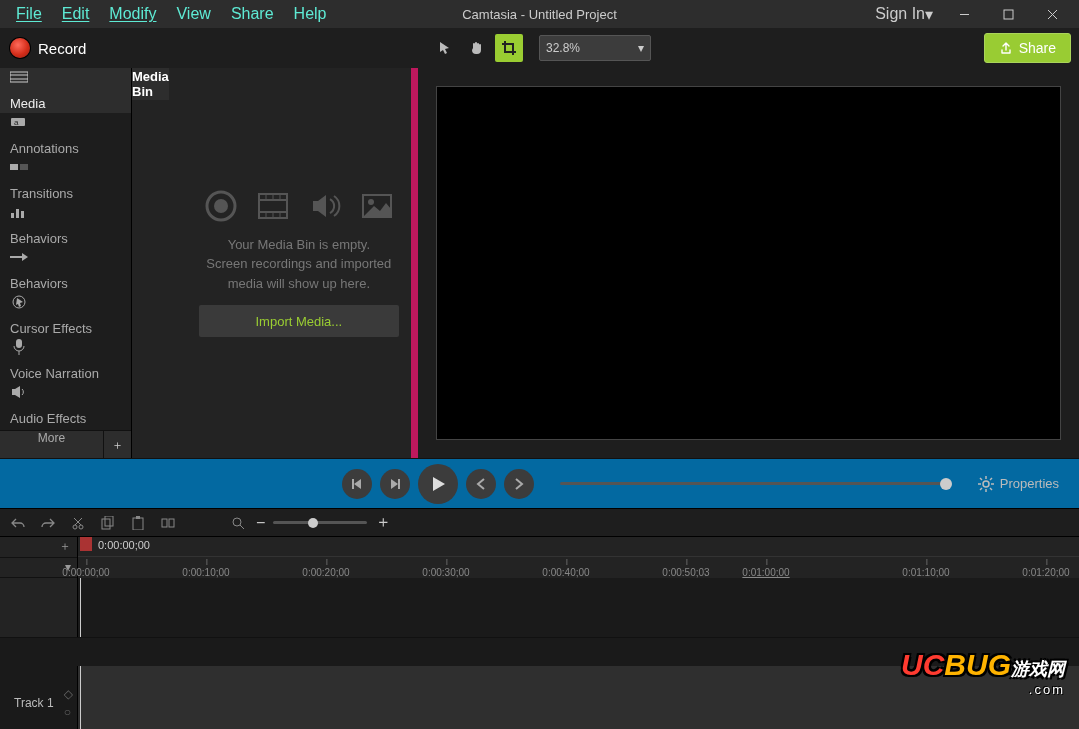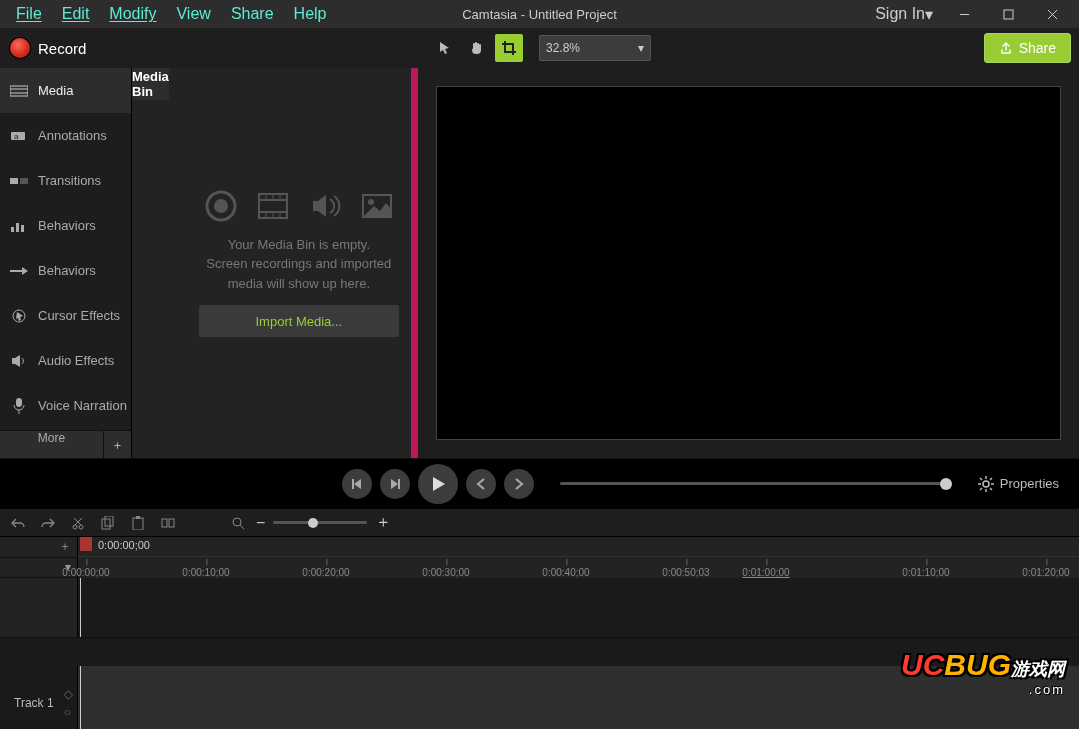--- a/index.html
+++ b/index.html
@@ -22,21 +22,21 @@
 .tool-ico { width:28px; height:28px; display:flex; align-items:center; justify-content:center; color:#999; cursor:pointer; }
 .tool-ico.active { background:#9acd32; color:#222; border-radius:2px; }
 .zoom-select { margin-left:12px; width:112px; height:26px; background:#3c3c3c; border:1px solid #555; color:#ccc; font-size:12px; padding:0 6px; display:flex; align-items:center; justify-content:space-between; cursor:pointer; border-radius:2px; }
 .share-btn { position:absolute; right:8px; height:30px; padding:0 14px; background:#99cc33; border:1px solid #aad45a; color:#fff; font-size:14px; border-radius:3px; display:flex; align-items:center; gap:6px; cursor:pointer; font-weight:500; }
 
 
 .main { display:flex; height:390px; }
 
 
 .left-tabs { width:132px; background:#1d1d1d; border-right:1px solid #000; display:flex; flex-direction:column; }
-.left-tab { height:45px; display:flex; align-items:center; gap:10px; padding-left:10px; color:#aaa; font-size:13px; cursor:pointer; }
+.left-tab { height:45px; display:flex; gap:10px; padding-left:10px; color:#aaa; font-size:13px; cursor:pointer;flex-direction:column; }
 .left-tab.active { background:#2d2d2d; color:#eee; }
 .left-tab .ico { width:18px; height:18px; display:flex; align-items:center; justify-content:center; }
 .more-row { margin-top:auto; height:28px; background:#2d2d2d; display:flex; align-items:flex-start; justify-content:center; color:#aaa; font-size:12px; cursor:pointer; position:relative; border-top:1px solid #111;}
 .add-track-btn { width:28px; height:28px; display:flex; align-items:center; justify-content:center; color:#ccc; cursor:pointer; border-left:1px solid #111; }
 
 
 .media-panel { width:286px; background:#232323; display:flex; flex-direction:row; border-right:7px solid #be185d; }
 .media-tabs { height:32px; display:flex; }
 .media-tab { flex:1; display:flex; align-items:center; justify-content:center; font-size:13px; cursor:pointer; color:#aaa; }
 .media-tab.active { background:#2d2d2d; color:#fff; font-weight:600; }
@@ -45,21 +45,21 @@
 .empty-text { text-align:center; color:#777; font-size:13px; line-height:1.5; }
 .import-btn { width:200px; height:32px; background:#3a3a3a; color:#9acd32; border:none; font-size:13px; cursor:pointer; border-radius:2px; }
 .panel-footer { height:28px; background:#2d2d2d; display:flex; align-items:center; justify-content:flex-end; padding:0 6px; gap:4px; border-top:1px solid #111;}
 .view-ico { width:22px; height:22px; display:flex; align-items:center; justify-content:center; color:#999; cursor:pointer; }
 
 
 .preview-area { flex:1; background:#1e1e1e; display:flex; align-items:center; justify-content:center; padding:18px; }
 .canvas { width:100%; height:100%; background:#000; border:1px solid #444; }
 
 
-.playback { height:50px; background:#000000; display:flex; align-items:center; padding:0 14px; gap:8px; border-top:1px solid #111; position:relative; }
+.playback { height:50px; background:#0369a1; display:flex; align-items:center; padding:0 14px; gap:8px; border-top:1px solid #111; position:relative; }
 .pbtn { width:30px; height:30px; border-radius:50%; background:#3c3c3c; display:flex; align-items:center; justify-content:center; color:#aaa; cursor:pointer; }
 .pbtn.big { width:40px; height:40px; }
 .pbtn.play { color:#ddd; }
 .play-seek { flex:1; margin:0 18px; height:3px; background:#555; border-radius:2px; position:relative; }
 .play-seek .thumb { position:absolute; right:0; top:50%; transform:translate(50%,-50%); width:12px; height:12px; background:#ccc; border-radius:50%; }
 .props-btn { display:flex; align-items:center; gap:6px; color:#bbb; font-size:13px; cursor:pointer; padding:4px 6px; border-radius:3px;}
 
 
 .timeline-tools { height:28px; background:#1e1e1e; display:flex; align-items:center; padding:0 8px; gap:10px; border-top:1px solid #000; }
 .tl-ico { width:20px; height:20px; display:flex; align-items:center; justify-content:center; color:#888; cursor:pointer; }
@@ -213,35 +213,35 @@
       <span class="ico">
           <svg width="16" height="16">
             <circle cx="8" cy="8" r="6" fill="none" stroke="#aaa"></circle>
             <path d="M6 4 L12 8 L9 9 L10 12 L8 13 L7 10 L5 11 Z" fill="#aaa"></path>
           </svg>
         </span>
       <span>Cursor Effects</span>
     </div>
     <div class="left-tab">
       <span class="ico">
+          <svg width="12" height="16">
+            <rect x="3" y="0" width="6" height="9" rx="3" fill="#aaa"></rect>
+            <path d="M1 7 a5 5 0 0 0 10 0 M6 12 V16" stroke="#aaa" fill="none"></path>
+          </svg>
+        </span>
+      <span>Voice Narration</span>
+    </div>
+    <div class="left-tab">
+      <span class="ico">
           <svg width="16" height="14">
             <path d="M1 4 H4 L9 1 V13 L4 10 H1 Z" fill="#aaa"></path>
             <path d="M11 4 a4 4 0 0 1 0 6" stroke="#aaa" fill="none"></path>
           </svg>
         </span>
       <span>Audio Effects</span>
-    </div>
-    <div class="left-tab">
-      <span class="ico">
-          <svg width="12" height="16">
-            <rect x="3" y="0" width="6" height="9" rx="3" fill="#aaa"></rect>
-            <path d="M1 7 a5 5 0 0 0 10 0 M6 12 V16" stroke="#aaa" fill="none"></path>
-          </svg>
-        </span>
-      <span>Voice Narration</span>
     </div>
     <div class="more-row" style="flex-direction:row;">
       <span style="flex:1; text-align:center;">More</span>
       <div class="add-track-btn">
           <span>＋</span>
         </div>
     </div>
   </div>
 
   <div class="media-panel">

